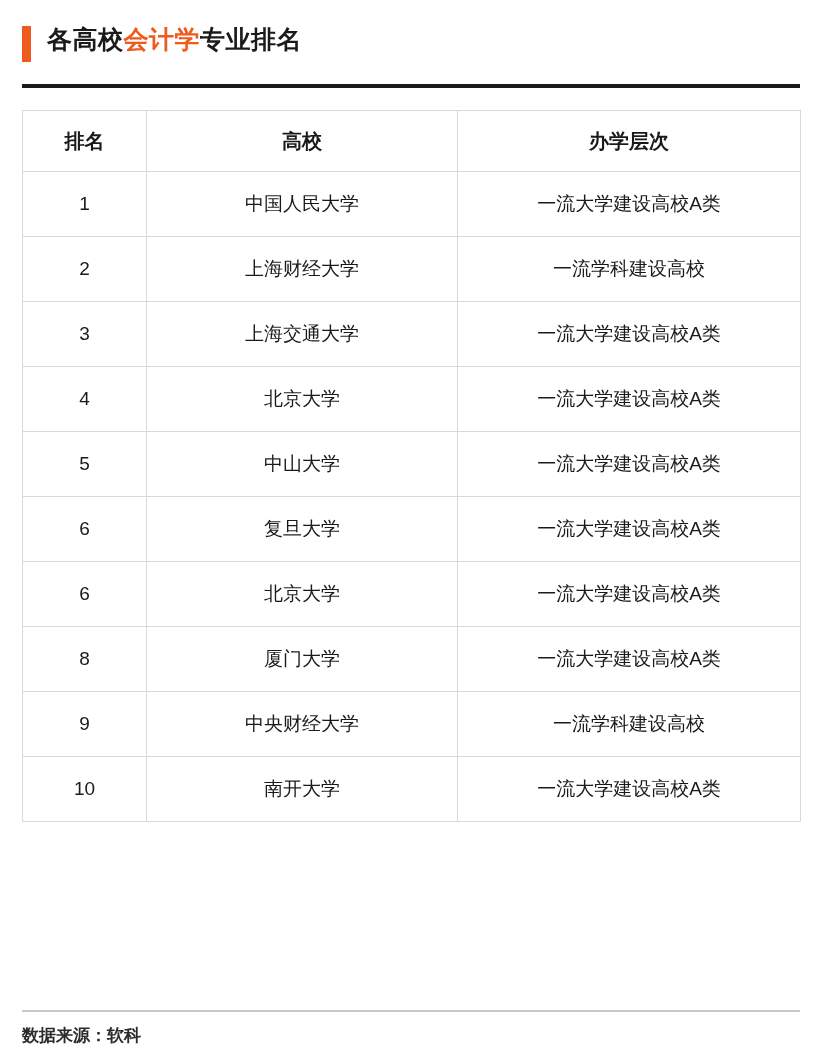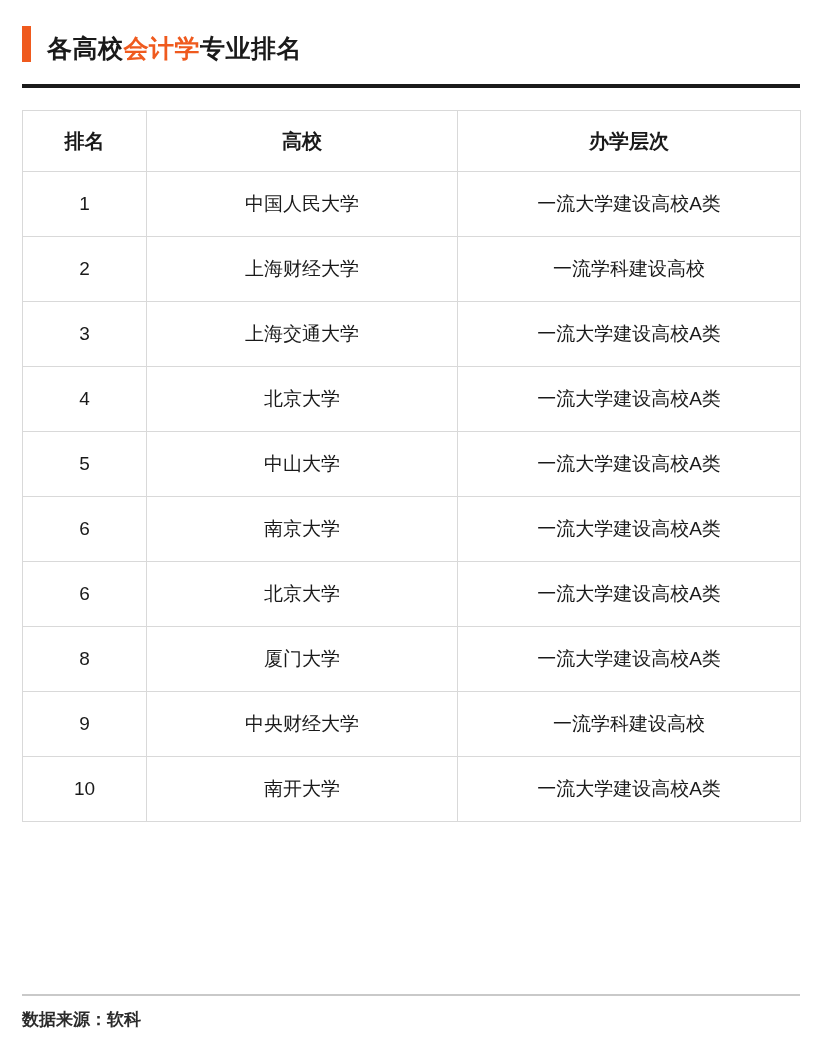--- a/index.html
+++ b/index.html
@@ -16,21 +16,21 @@
   }
   .page {
     width: 822px;
     height: 1061px;
     box-sizing: border-box;
     position: relative;
   }
   
   .header {
     display: flex;
-    align-items: flex-end;
+    align-items: flex-start;
     padding: 26px 0 22px 22px;
   }
   .header-bar {
     width: 9px;
     height: 36px;
     background: #ef5a1e;
     margin-right: 16px;
     flex: 0 0 auto;
   }
   .header-title {
@@ -89,21 +89,21 @@
   }
   .footer-rule {
     height: 2px;
     background: #c9c9c9;
     margin-bottom: 12px;
   }
   .footer-text {
     font-size: 17px;
     font-weight: bold;
     color: #2b2b2b;
-    padding-bottom: 30px;
+    padding-bottom: 14px;
   }
 </style>
 </head>
 <body>
 
 <div class="page">
 
   <div class="header">
     <div class="header-bar"></div>
     <div class="header-title"><span>各高校</span><span class="hl">会计学</span><span>专业排名</span></div>
@@ -146,21 +146,21 @@
           <td class="univ-cell">北京大学</td>
           <td class="level-cell">一流大学建设高校A类</td>
         </tr>
         <tr>
           <td class="rank-cell">5</td>
           <td class="univ-cell">中山大学</td>
           <td class="level-cell">一流大学建设高校A类</td>
         </tr>
         <tr>
           <td class="rank-cell">6</td>
-          <td class="univ-cell">南京大学</td>
+          <td class="univ-cell">复旦大学</td>
           <td class="level-cell">一流大学建设高校A类</td>
         </tr>
         <tr>
           <td class="rank-cell">6</td>
           <td class="univ-cell">北京大学</td>
           <td class="level-cell">一流大学建设高校A类</td>
         </tr>
         <tr>
           <td class="rank-cell">8</td>
           <td class="univ-cell">厦门大学</td>

